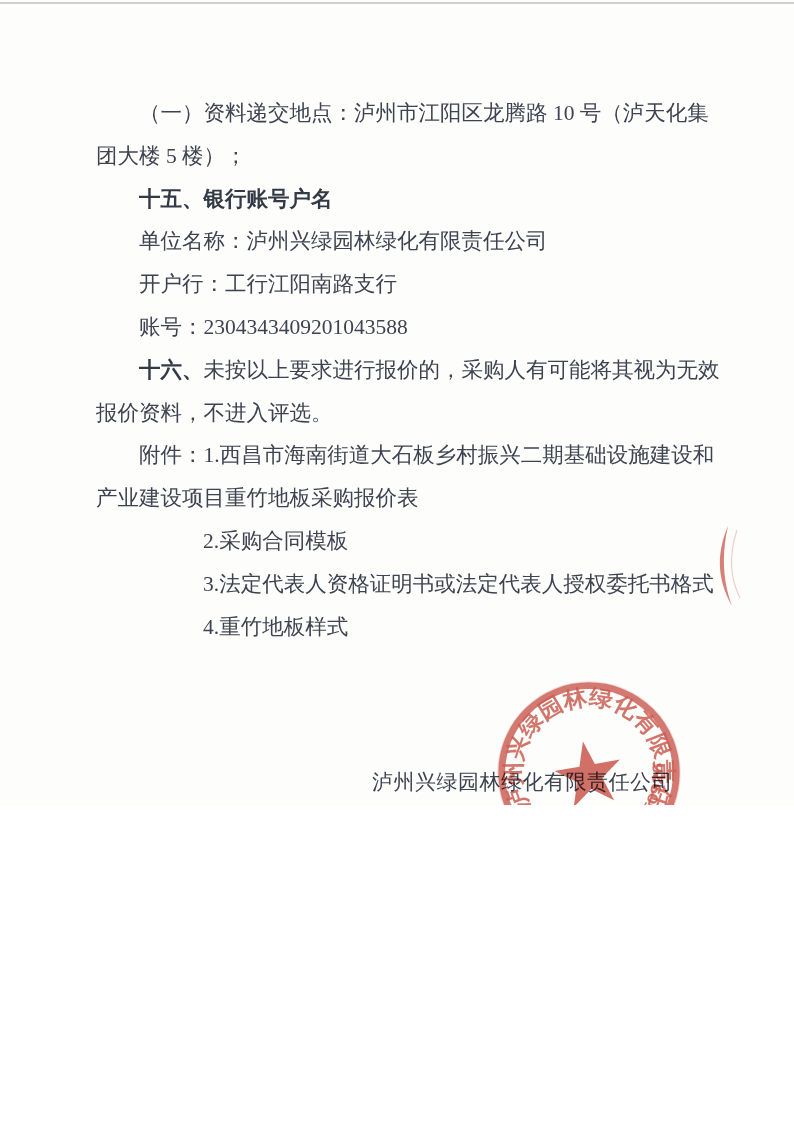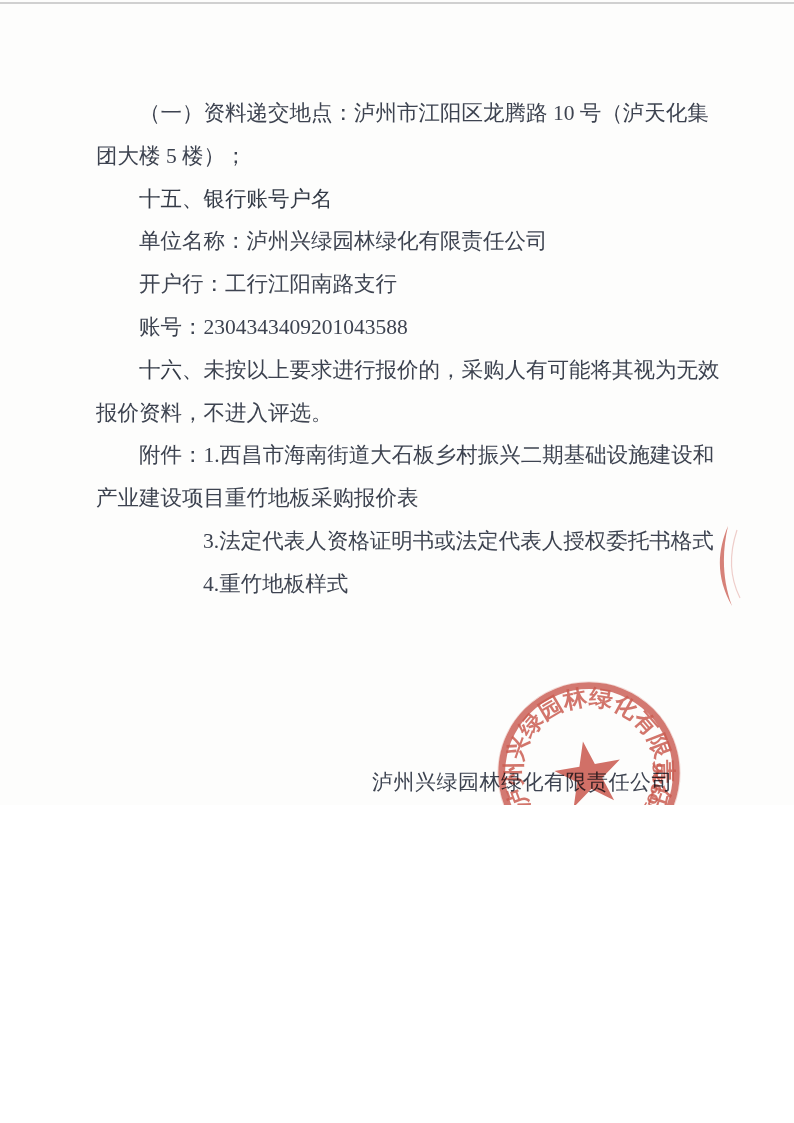--- a/index.html
+++ b/index.html
@@ -14,21 +14,21 @@
   .content{
     position:absolute;top:92px;left:96px;width:606px;
     font-size:21.5px;line-height:42.8px;
     text-align:justify;
   }
   .line{white-space:nowrap;}
   .indent{text-indent:43px;}
   .indent-items{padding-left:107px;}
   .heading{
     font-family:"Liberation Sans","DejaVu Sans",sans-serif;
-    font-weight:normal;color:#333a46;
+    font-weight:bold;color:#333a46;
   }
   .sig-company{
     position:absolute;left:372px;top:768px;
     font-size:21px;letter-spacing:0.5px;white-space:nowrap;
   }
   .sig-date{
     position:absolute;left:447px;top:814px;
     font-size:28px;letter-spacing:1px;white-space:nowrap;margin-left:8px;
   }
   .stamp-wrap{
@@ -57,20 +57,21 @@
     <div class="line indent heading">十五、银行账号户名</div>
     <div class="line indent">单位名称：泸州兴绿园林绿化有限责任公司</div>
     <div class="line indent">开户行：工行江阳南路支行</div>
     <div class="line indent">账号：2304343409201043588</div>
     <div class="line indent">
       <span class="heading">十六、</span><span>未按以上要求进行报价的，采购人有可能将其视为无效</span>
     </div>
     <div class="line">报价资料，不进入评选。</div>
     <div class="line indent">附件：1.西昌市海南街道大石板乡村振兴二期基础设施建设和</div>
     <div class="line">产业建设项目重竹地板采购报价表</div>
+    <div class="line indent-items">2.采购合同模板</div>
     <div class="line indent-items">3.法定代表人资格证明书或法定代表人授权委托书格式</div>
     <div class="line indent-items">4.重竹地板样式</div>
   </div>
 
   <div class="sig-company">泸州兴绿园林绿化有限责任公司</div>
   <div class="sig-date">2022 年 7 月 21 日</div>
 
   <div class="stamp-wrap">
     <svg width="194" height="194" viewBox="0 0 200 200">
       <g fill="#c5463a" stroke="#c5463a">

